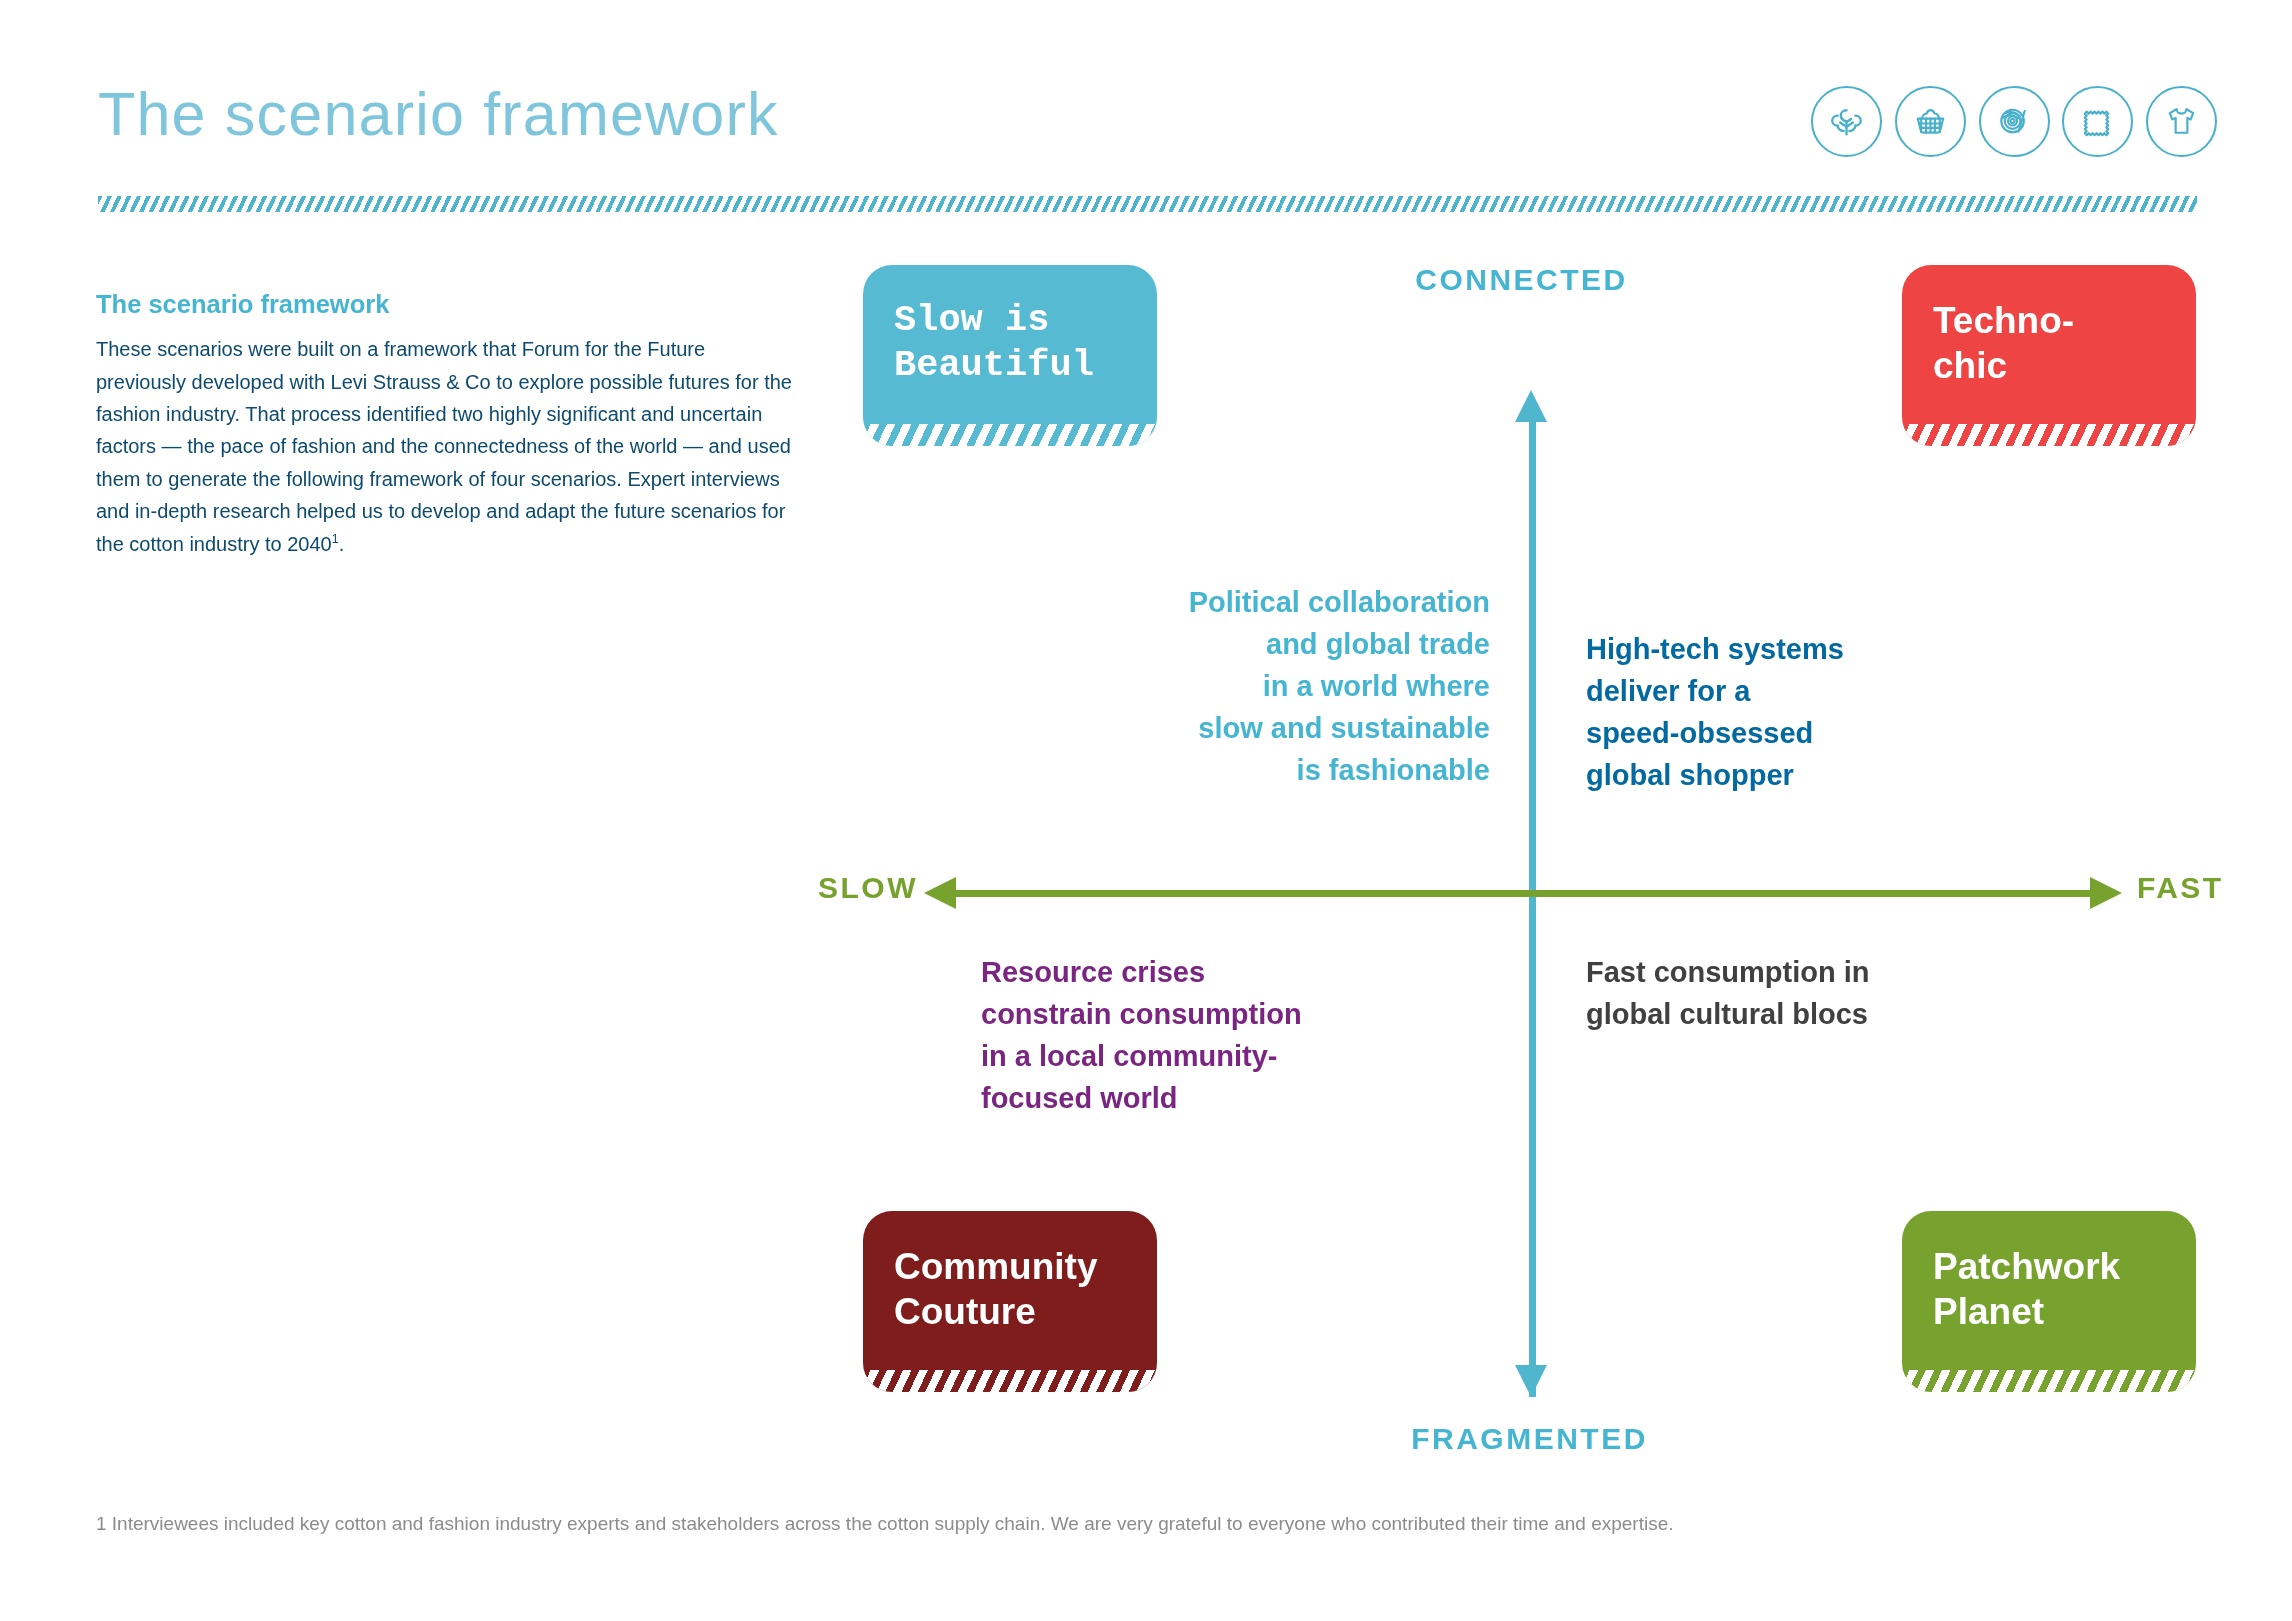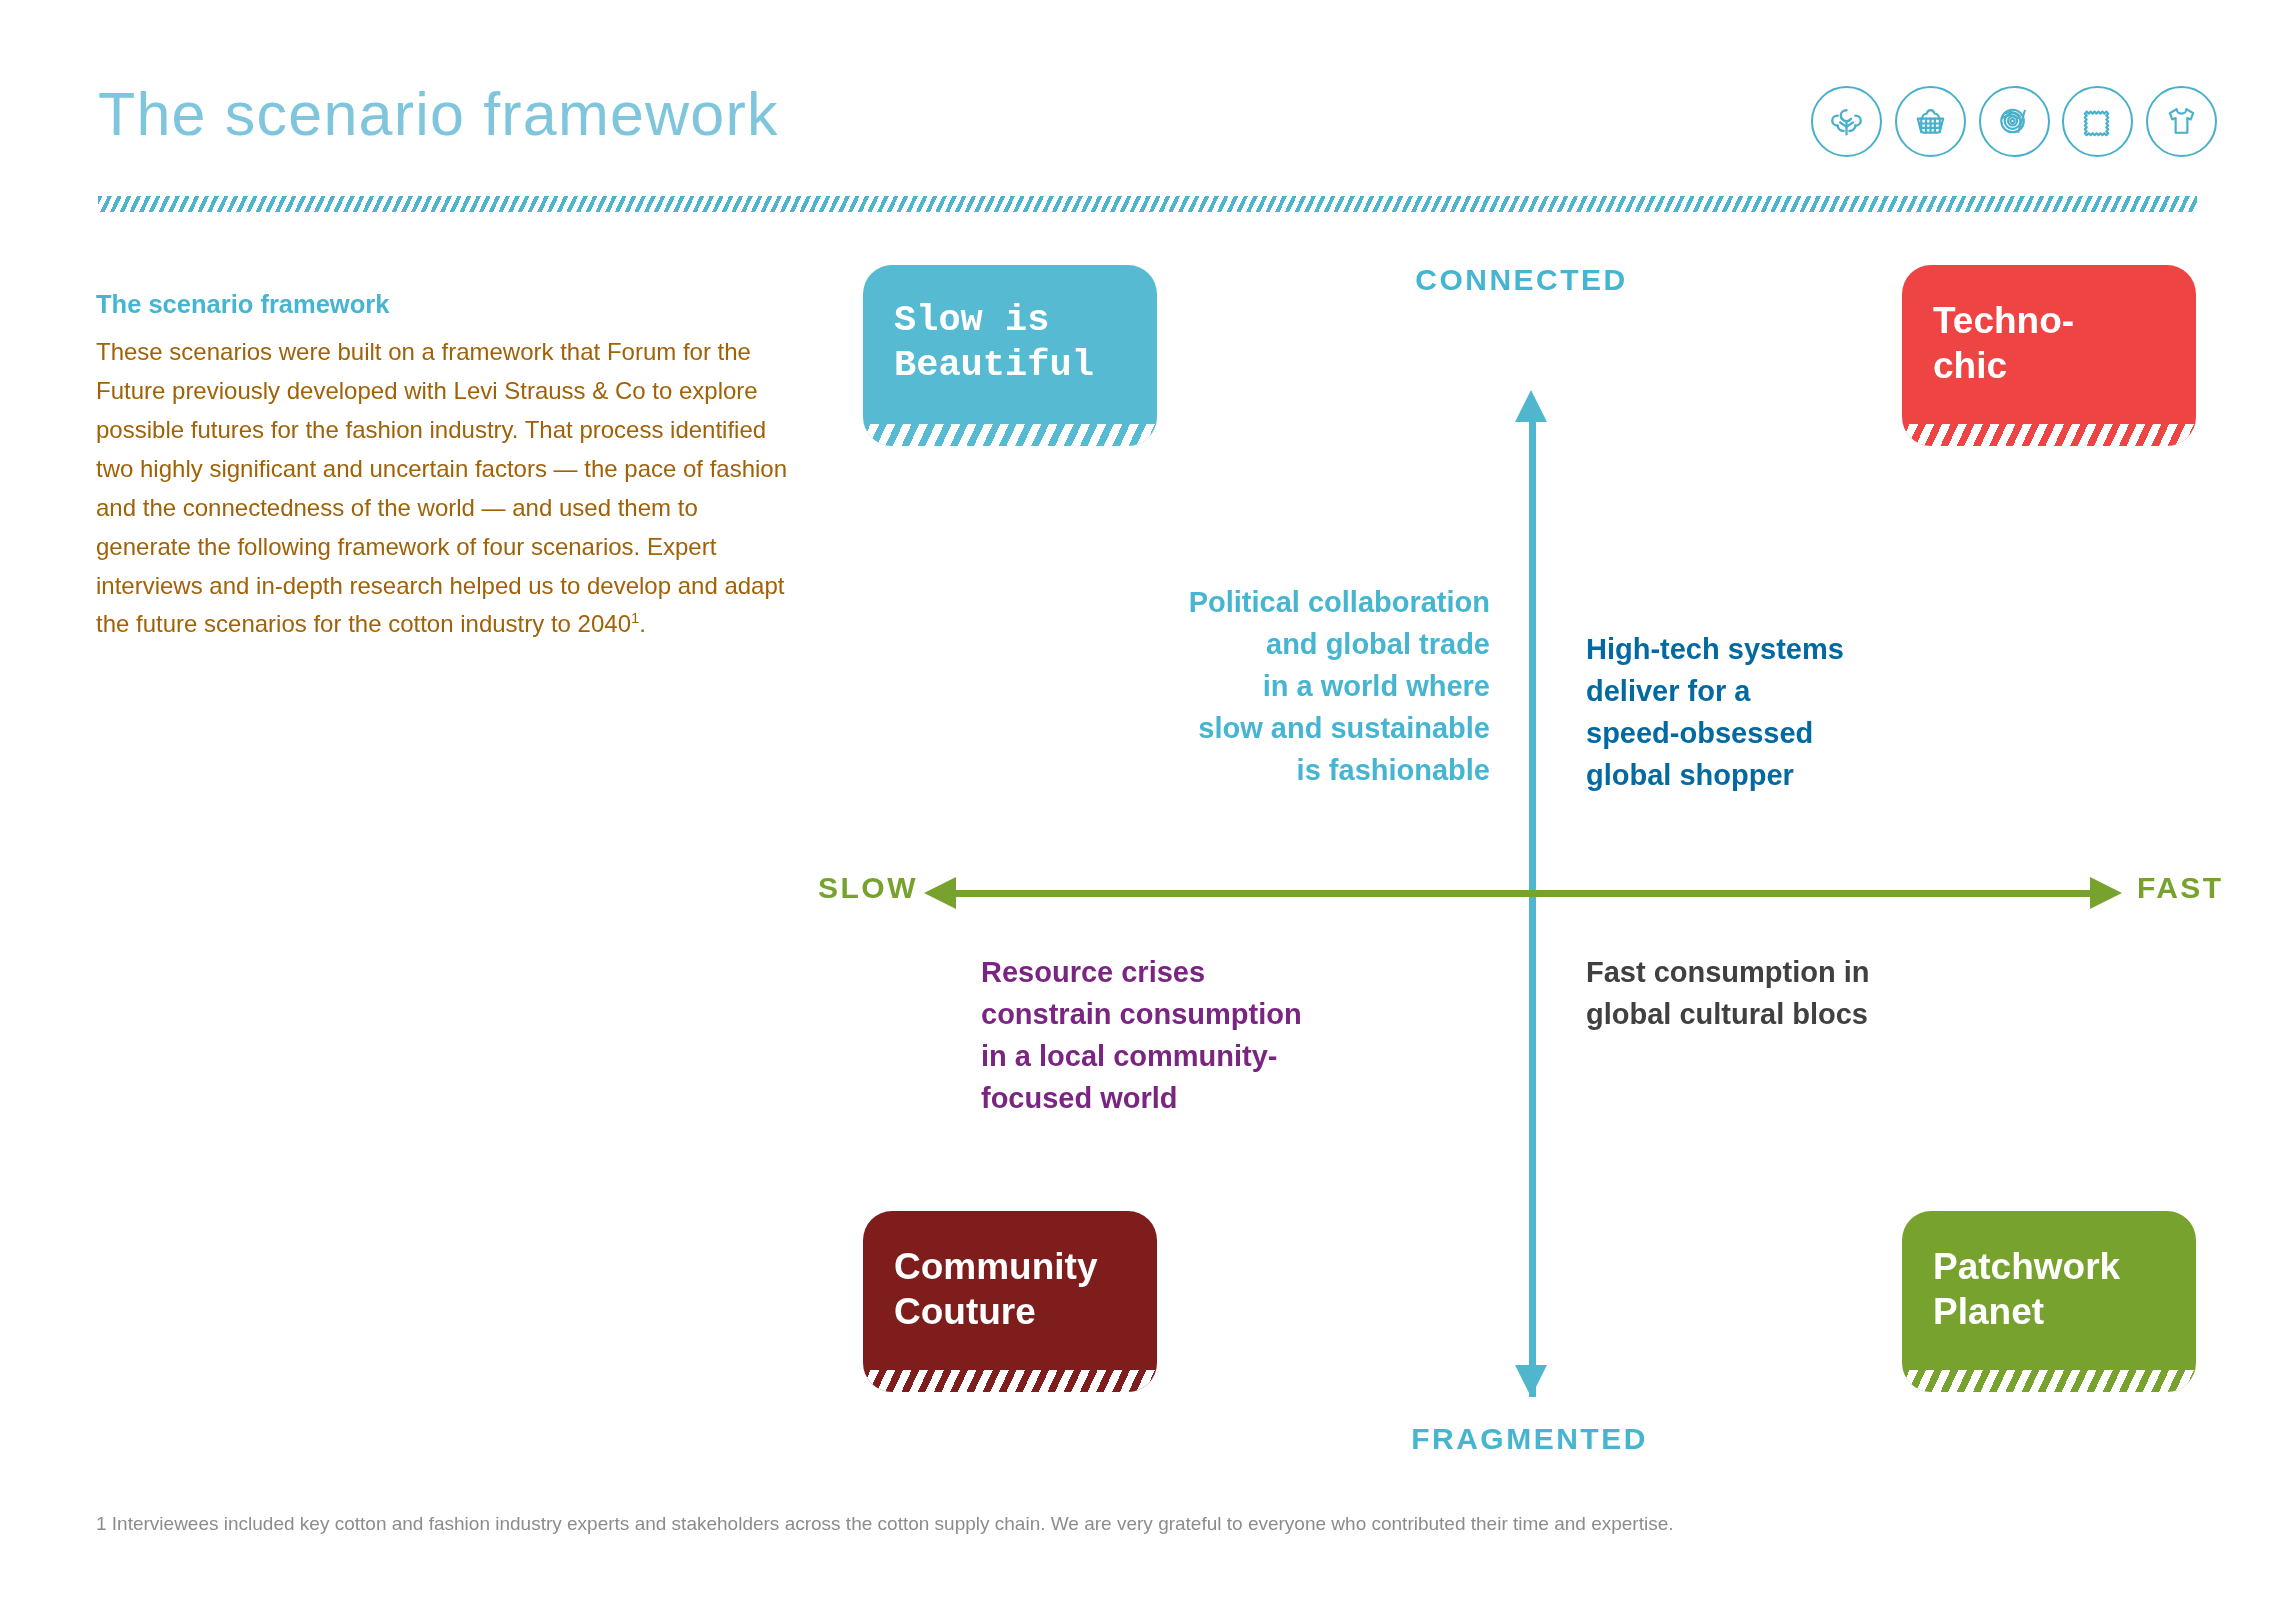--- a/index.html
+++ b/index.html
@@ -74,23 +74,23 @@
     width: 696px;
   }
   #intro-heading {
     font-size: 25.5px;
     font-weight: bold;
     color: #45B5D1;
     margin: 0 0 13.7px 0;
     line-height: 1.2;
   }
   #intro-body {
-    font-size: 24px;
+    font-size: 20px;
     line-height: 1.62;
-    color: #a16207;
+    color: #0c4a6e;
     margin: 0;
     font-weight: 400;
   }
   #intro-body sup { font-size: 0.62em; vertical-align: super; }
 
   
   #matrix {
     position: absolute;
     left: 863px;
     top: 265px;

